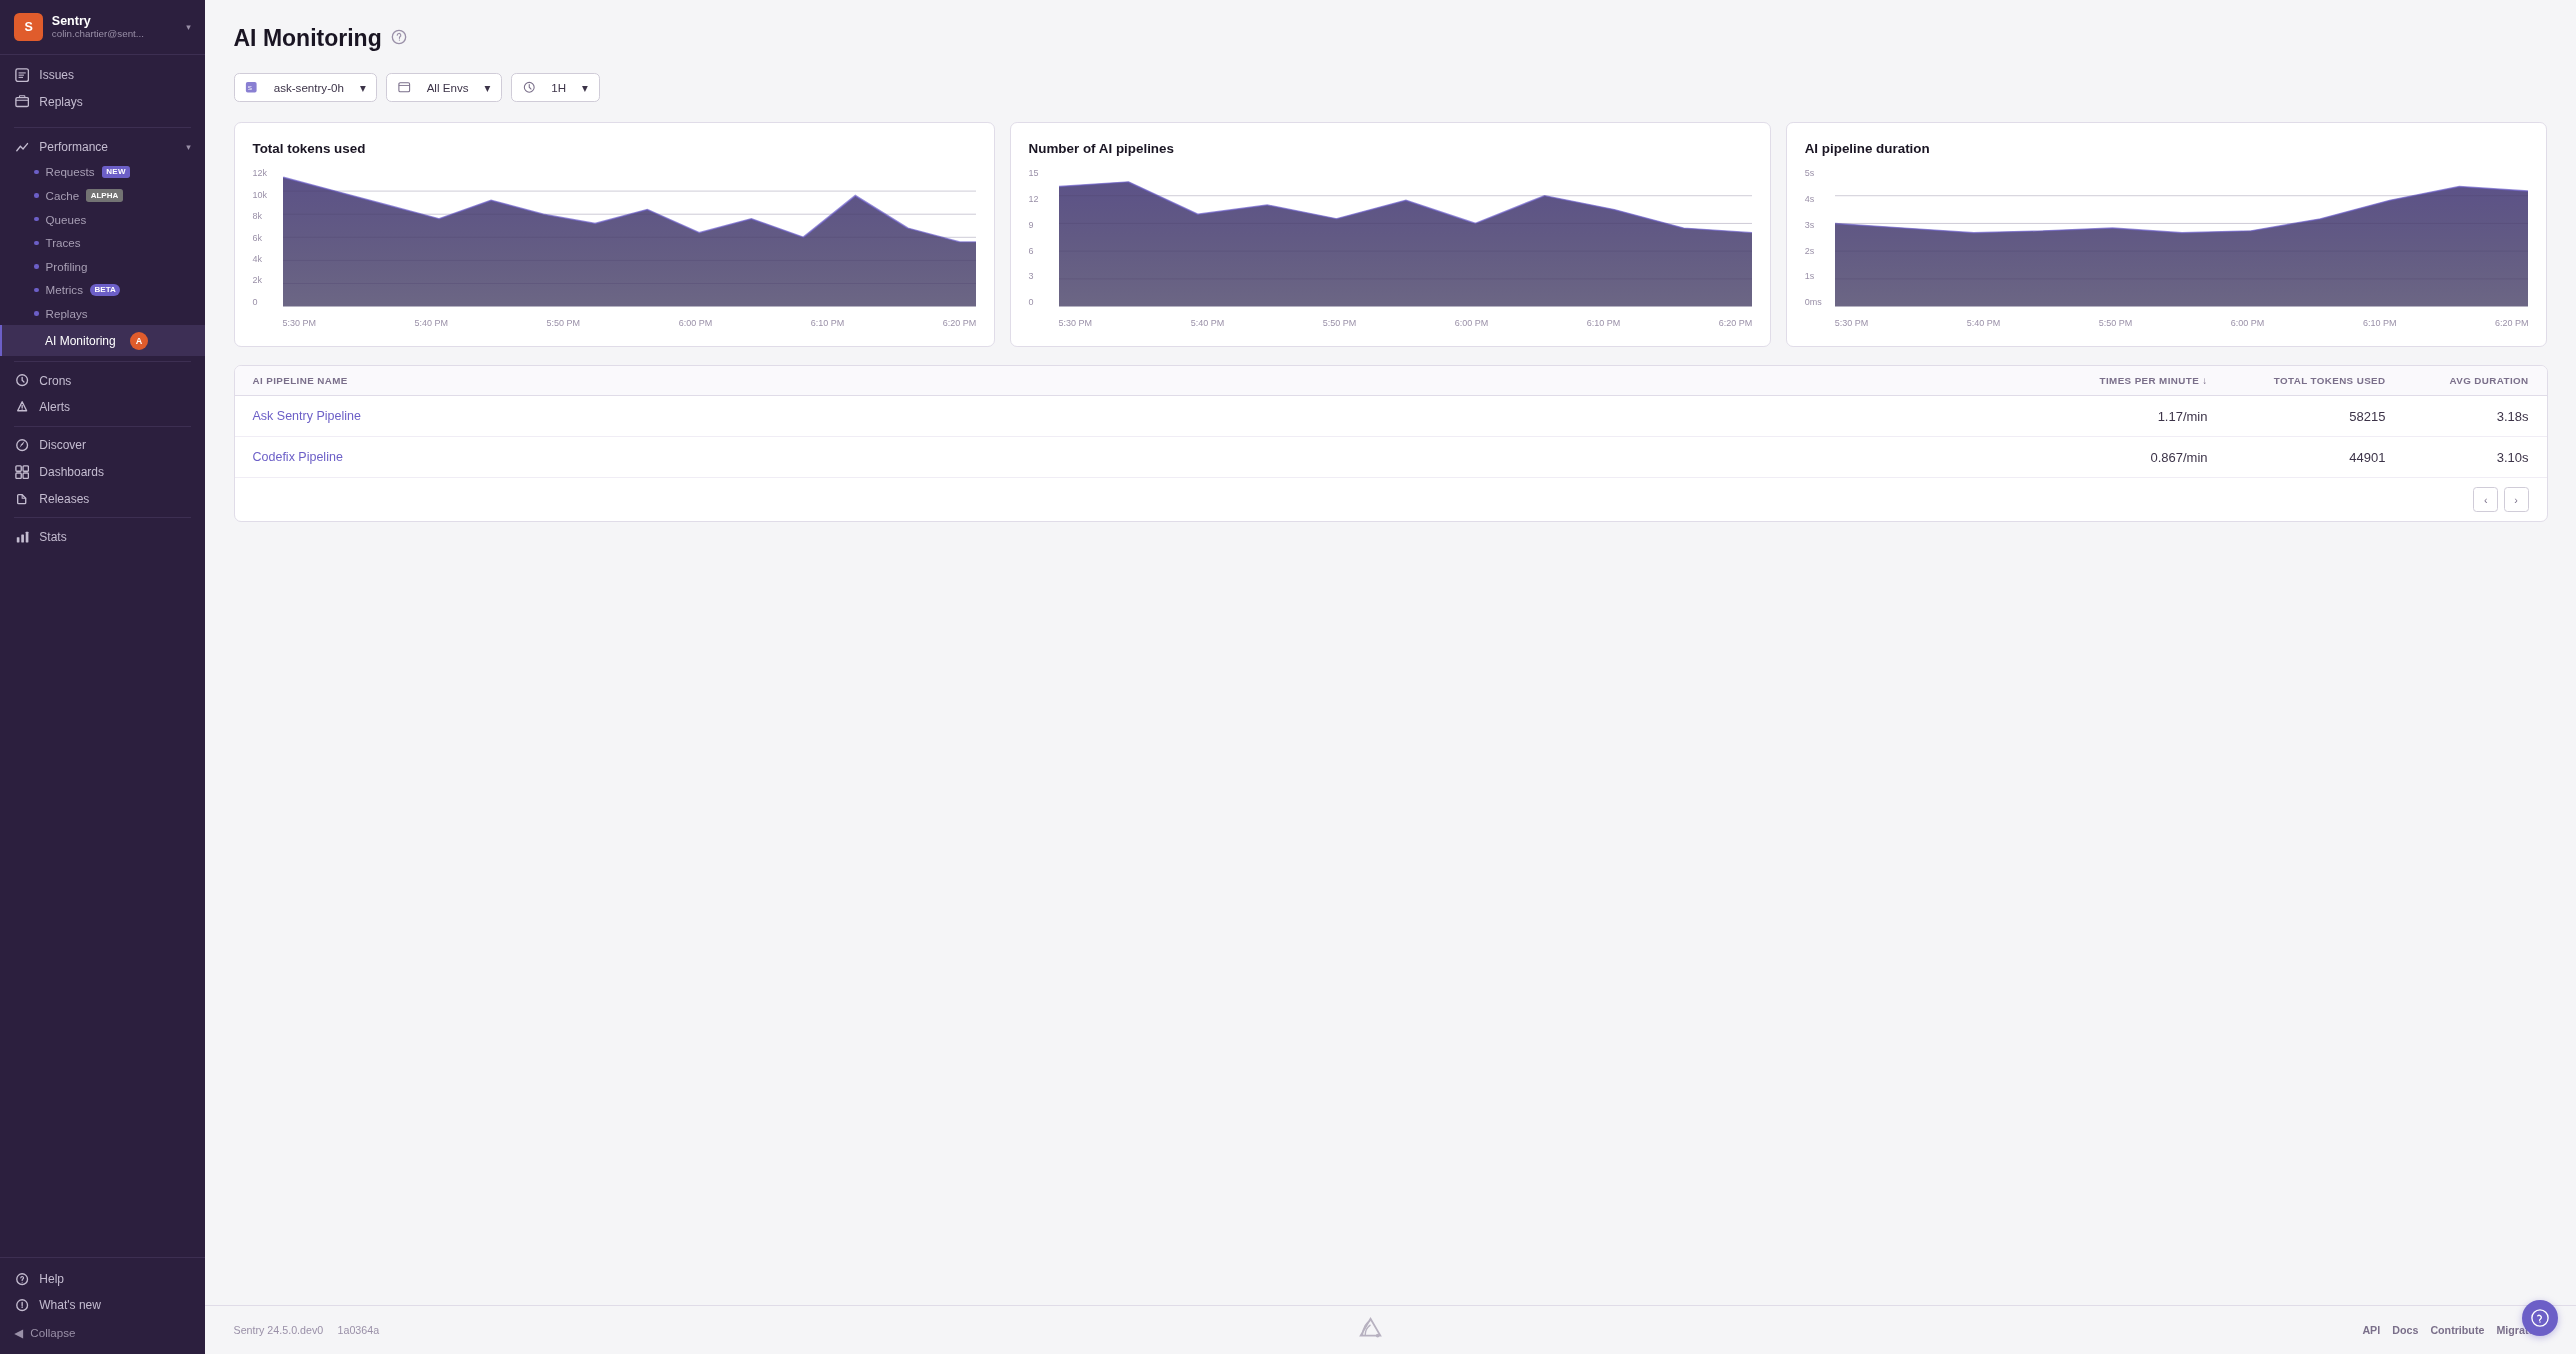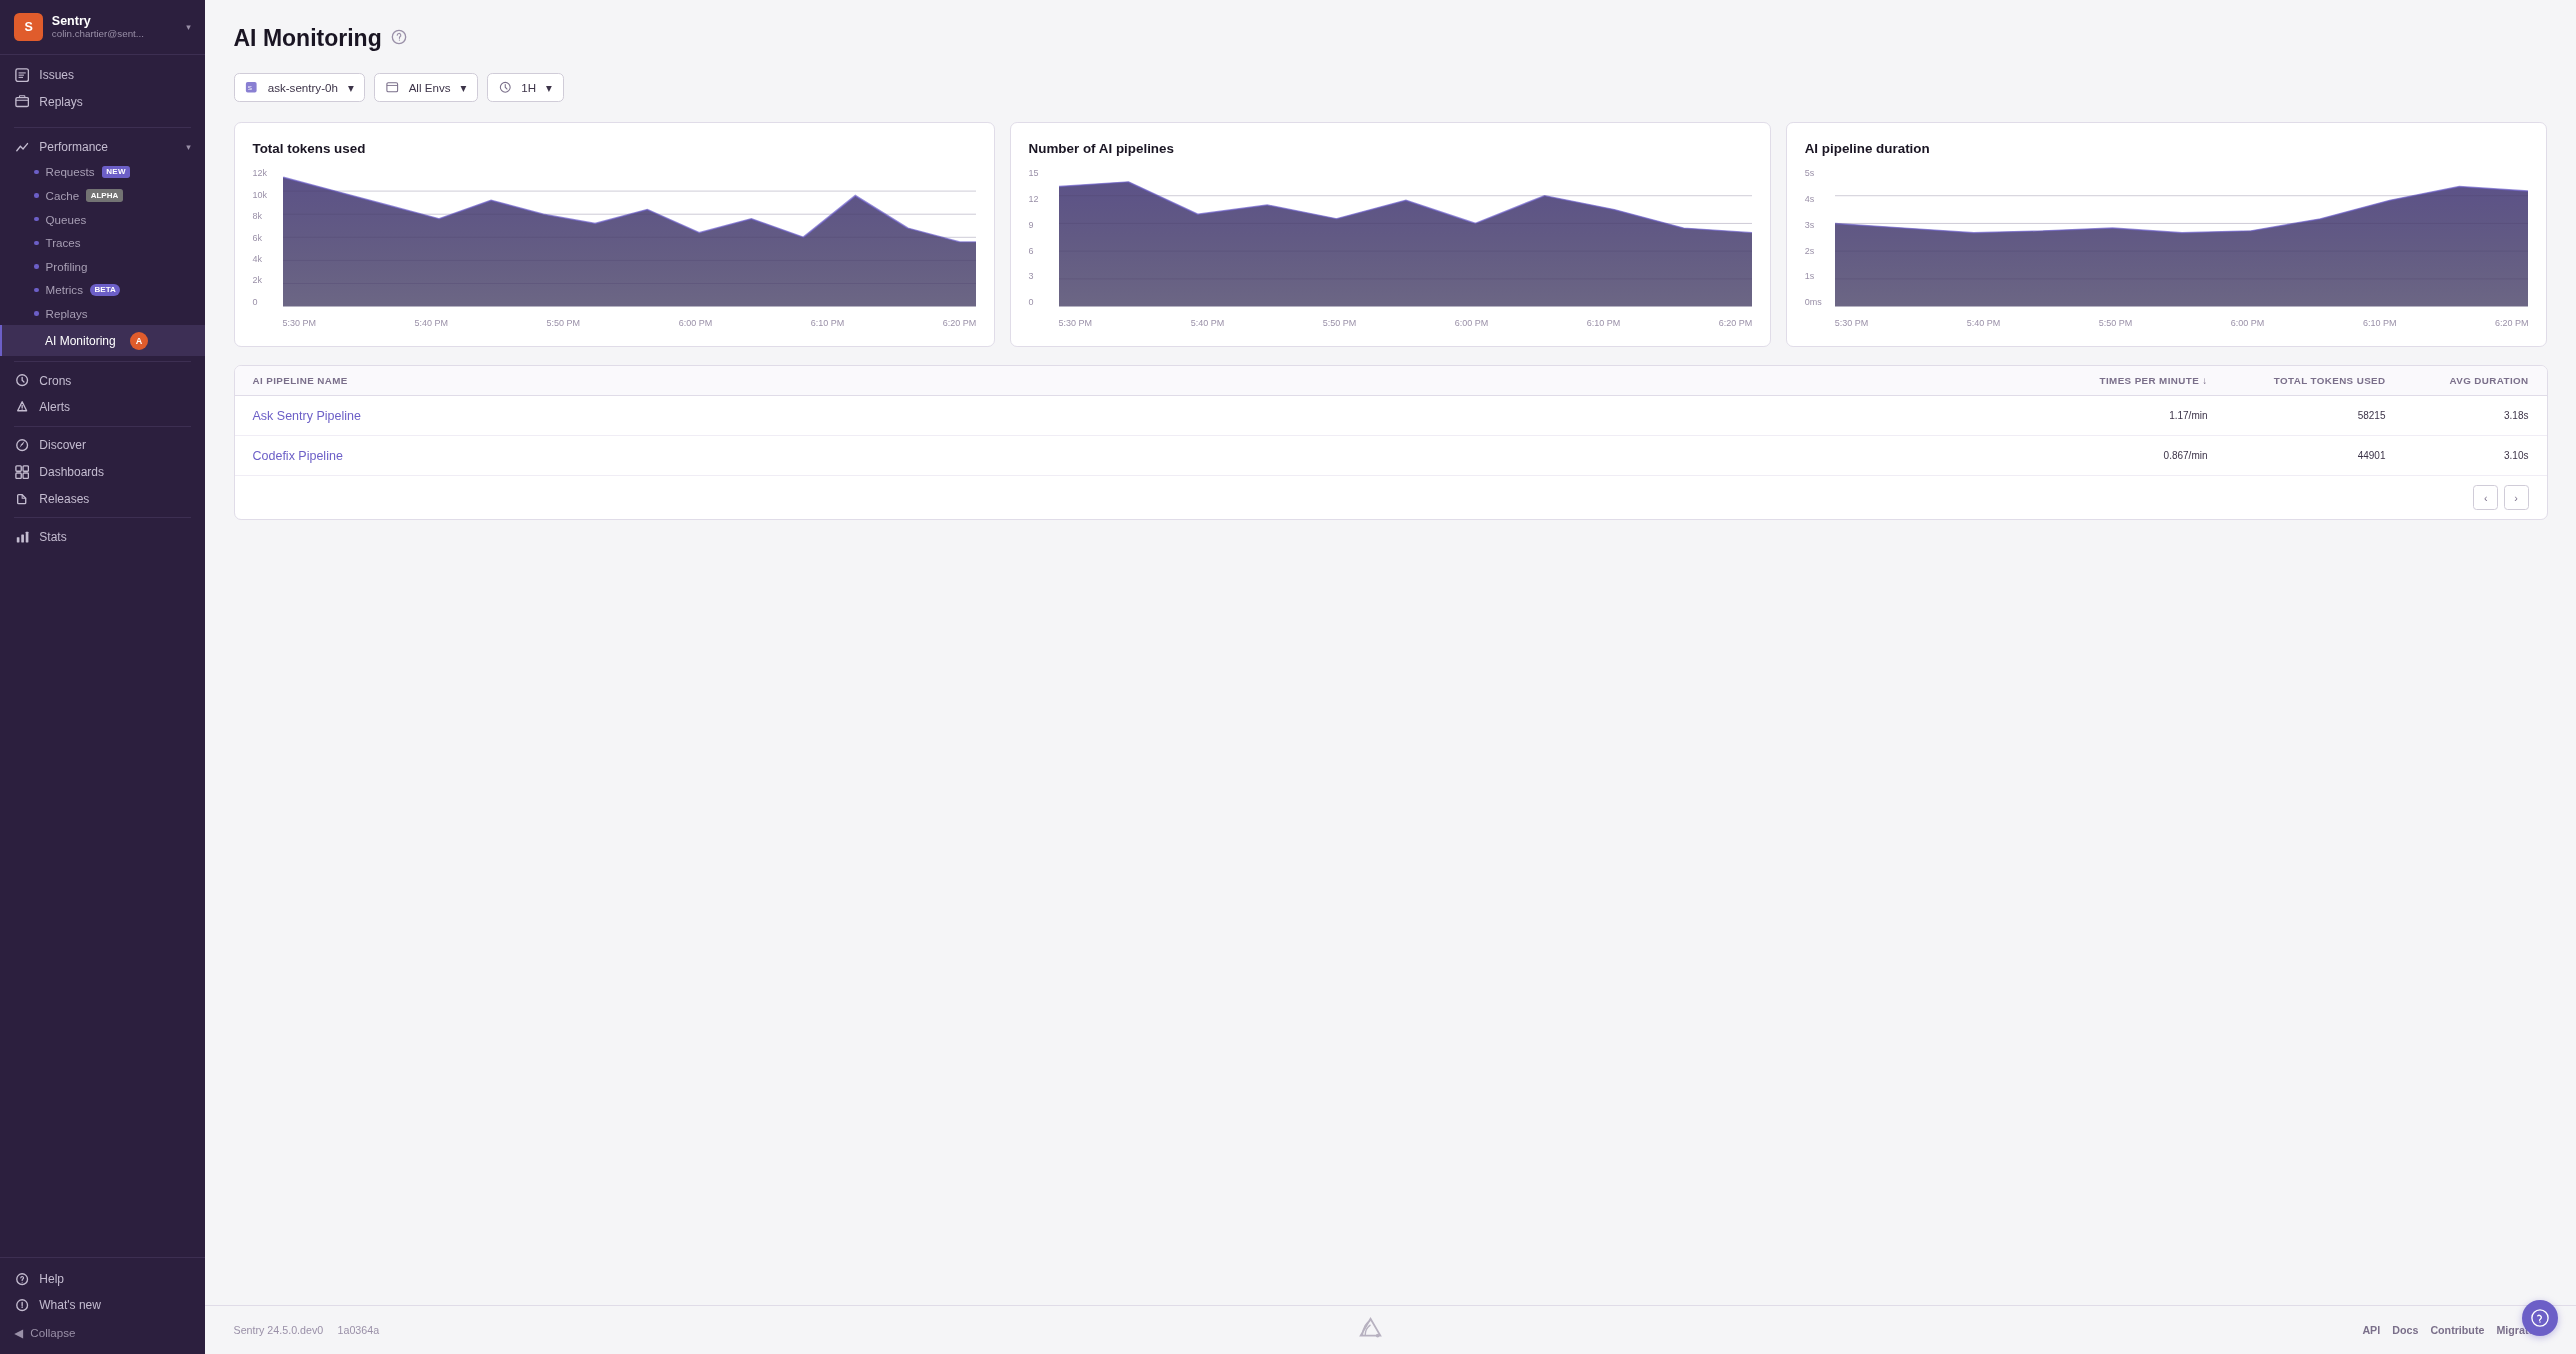--- a/index.html
+++ b/index.html
@@ -120,21 +120,21 @@
     }
     .page-title { font-size: 23px; font-weight: 700; color: #1a1523; }
     .help-icon { color: #9a90a8; font-size: 14.3px; }
 
     
     .filter-bar {
       display: flex; gap: 9px;
       margin-bottom: 19.6px;
     }
     .filter-btn {
-      display: flex; align-items: center; gap: 10px;
+      display: flex; align-items: center; gap: 16px;
       padding: 6.2px 10.7px;
       background: #fff;
       border: 0.9px solid #d0ccd8;
       border-radius: 5.3px;
       font-size: 11.6px;
       color: #3c3348;
       cursor: pointer;
     }
 
     
@@ -196,21 +196,21 @@
     .table-header-cell.right { text-align: right; }
     .table-row {
       display: grid;
       grid-template-columns: 1fr 196px 178px 143px;
       padding: 12.5px 18px;
       border-bottom: 0.9px solid #f0edf5;
       align-items: center;
     }
     .table-row:last-child { border-bottom: none; }
     .pipeline-link { color: #6c5fc7; font-size: 12.5px; text-decoration: none; }
-    .table-cell { font-size: 10px; color: #3c3348; }
+    .table-cell { font-size: 13px; color: #3c3348; }
     .table-cell.right { text-align: right; }
 
     
     .pagination {
       display: flex; justify-content: flex-end; gap: 5.3px;
       padding: 9px 18px;
     }
     .page-btn {
       width: 25px; height: 25px;
       border: 0.9px solid #d0ccd8;

